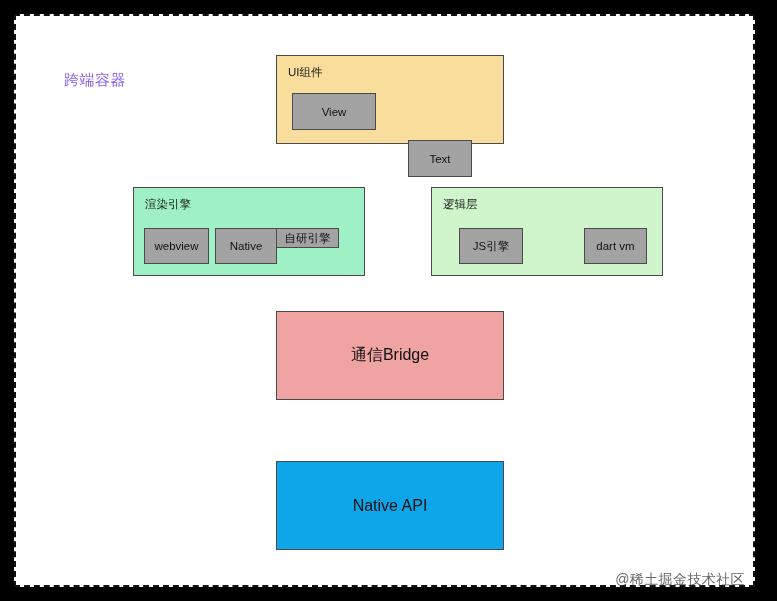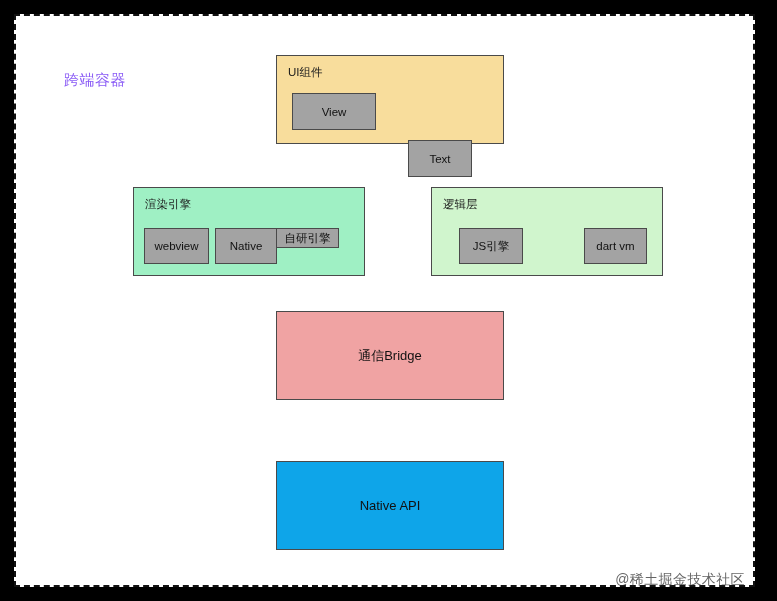--- a/index.html
+++ b/index.html
@@ -68,21 +68,21 @@
   }
 
   
   .slab {
     position: absolute;
     box-sizing: border-box;
     border: 1.6px solid #4a4a4a;
     display: flex;
     align-items: center;
     justify-content: center;
-    font-size: 13px;
+    font-size: 16px;
     color: #111111;
     white-space: nowrap;
     text-align: center;
   }
 
   
   #ui-components-group { left: 260px; top: 39px;  width: 228px; height: 89px;  background: #f8dd9c; text-decoration: underline; }
   #node-view           { left: 15px;  top: 37px;  width: 84px;  height: 37px; }
   #node-text           { left: 131px; top: 37px;  width: 64px;  height: 37px; margin-top: 47px; }
 

